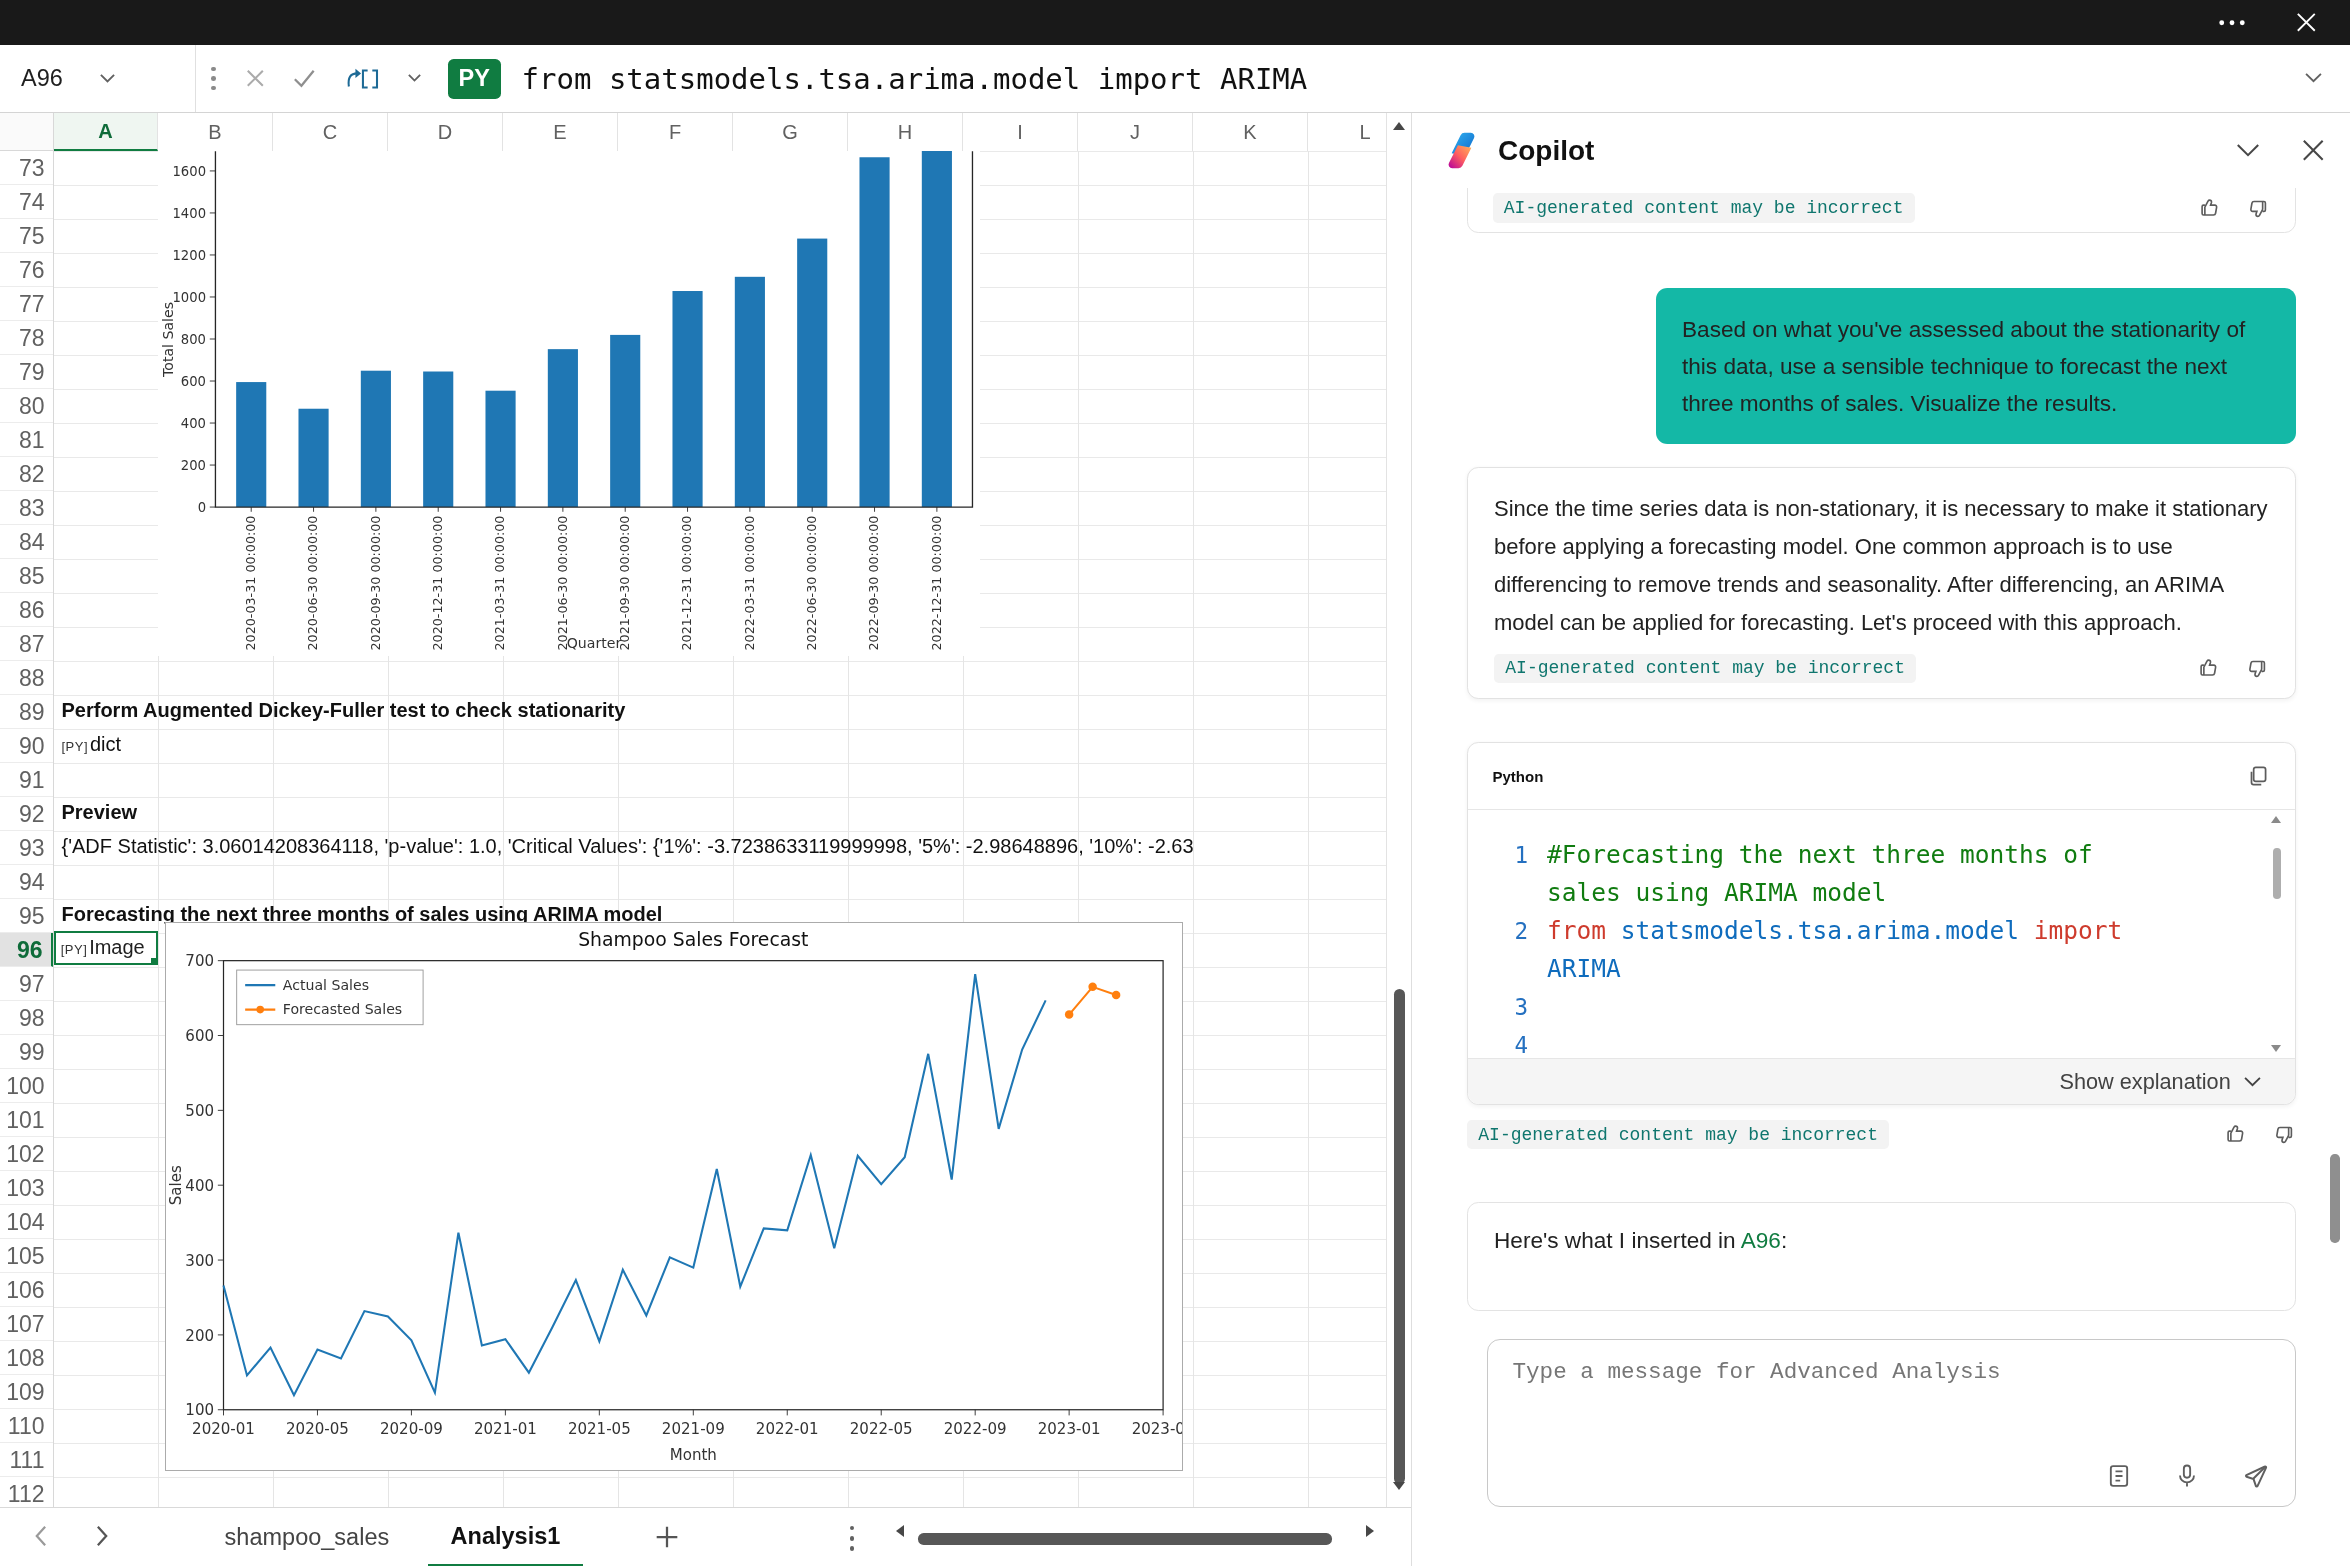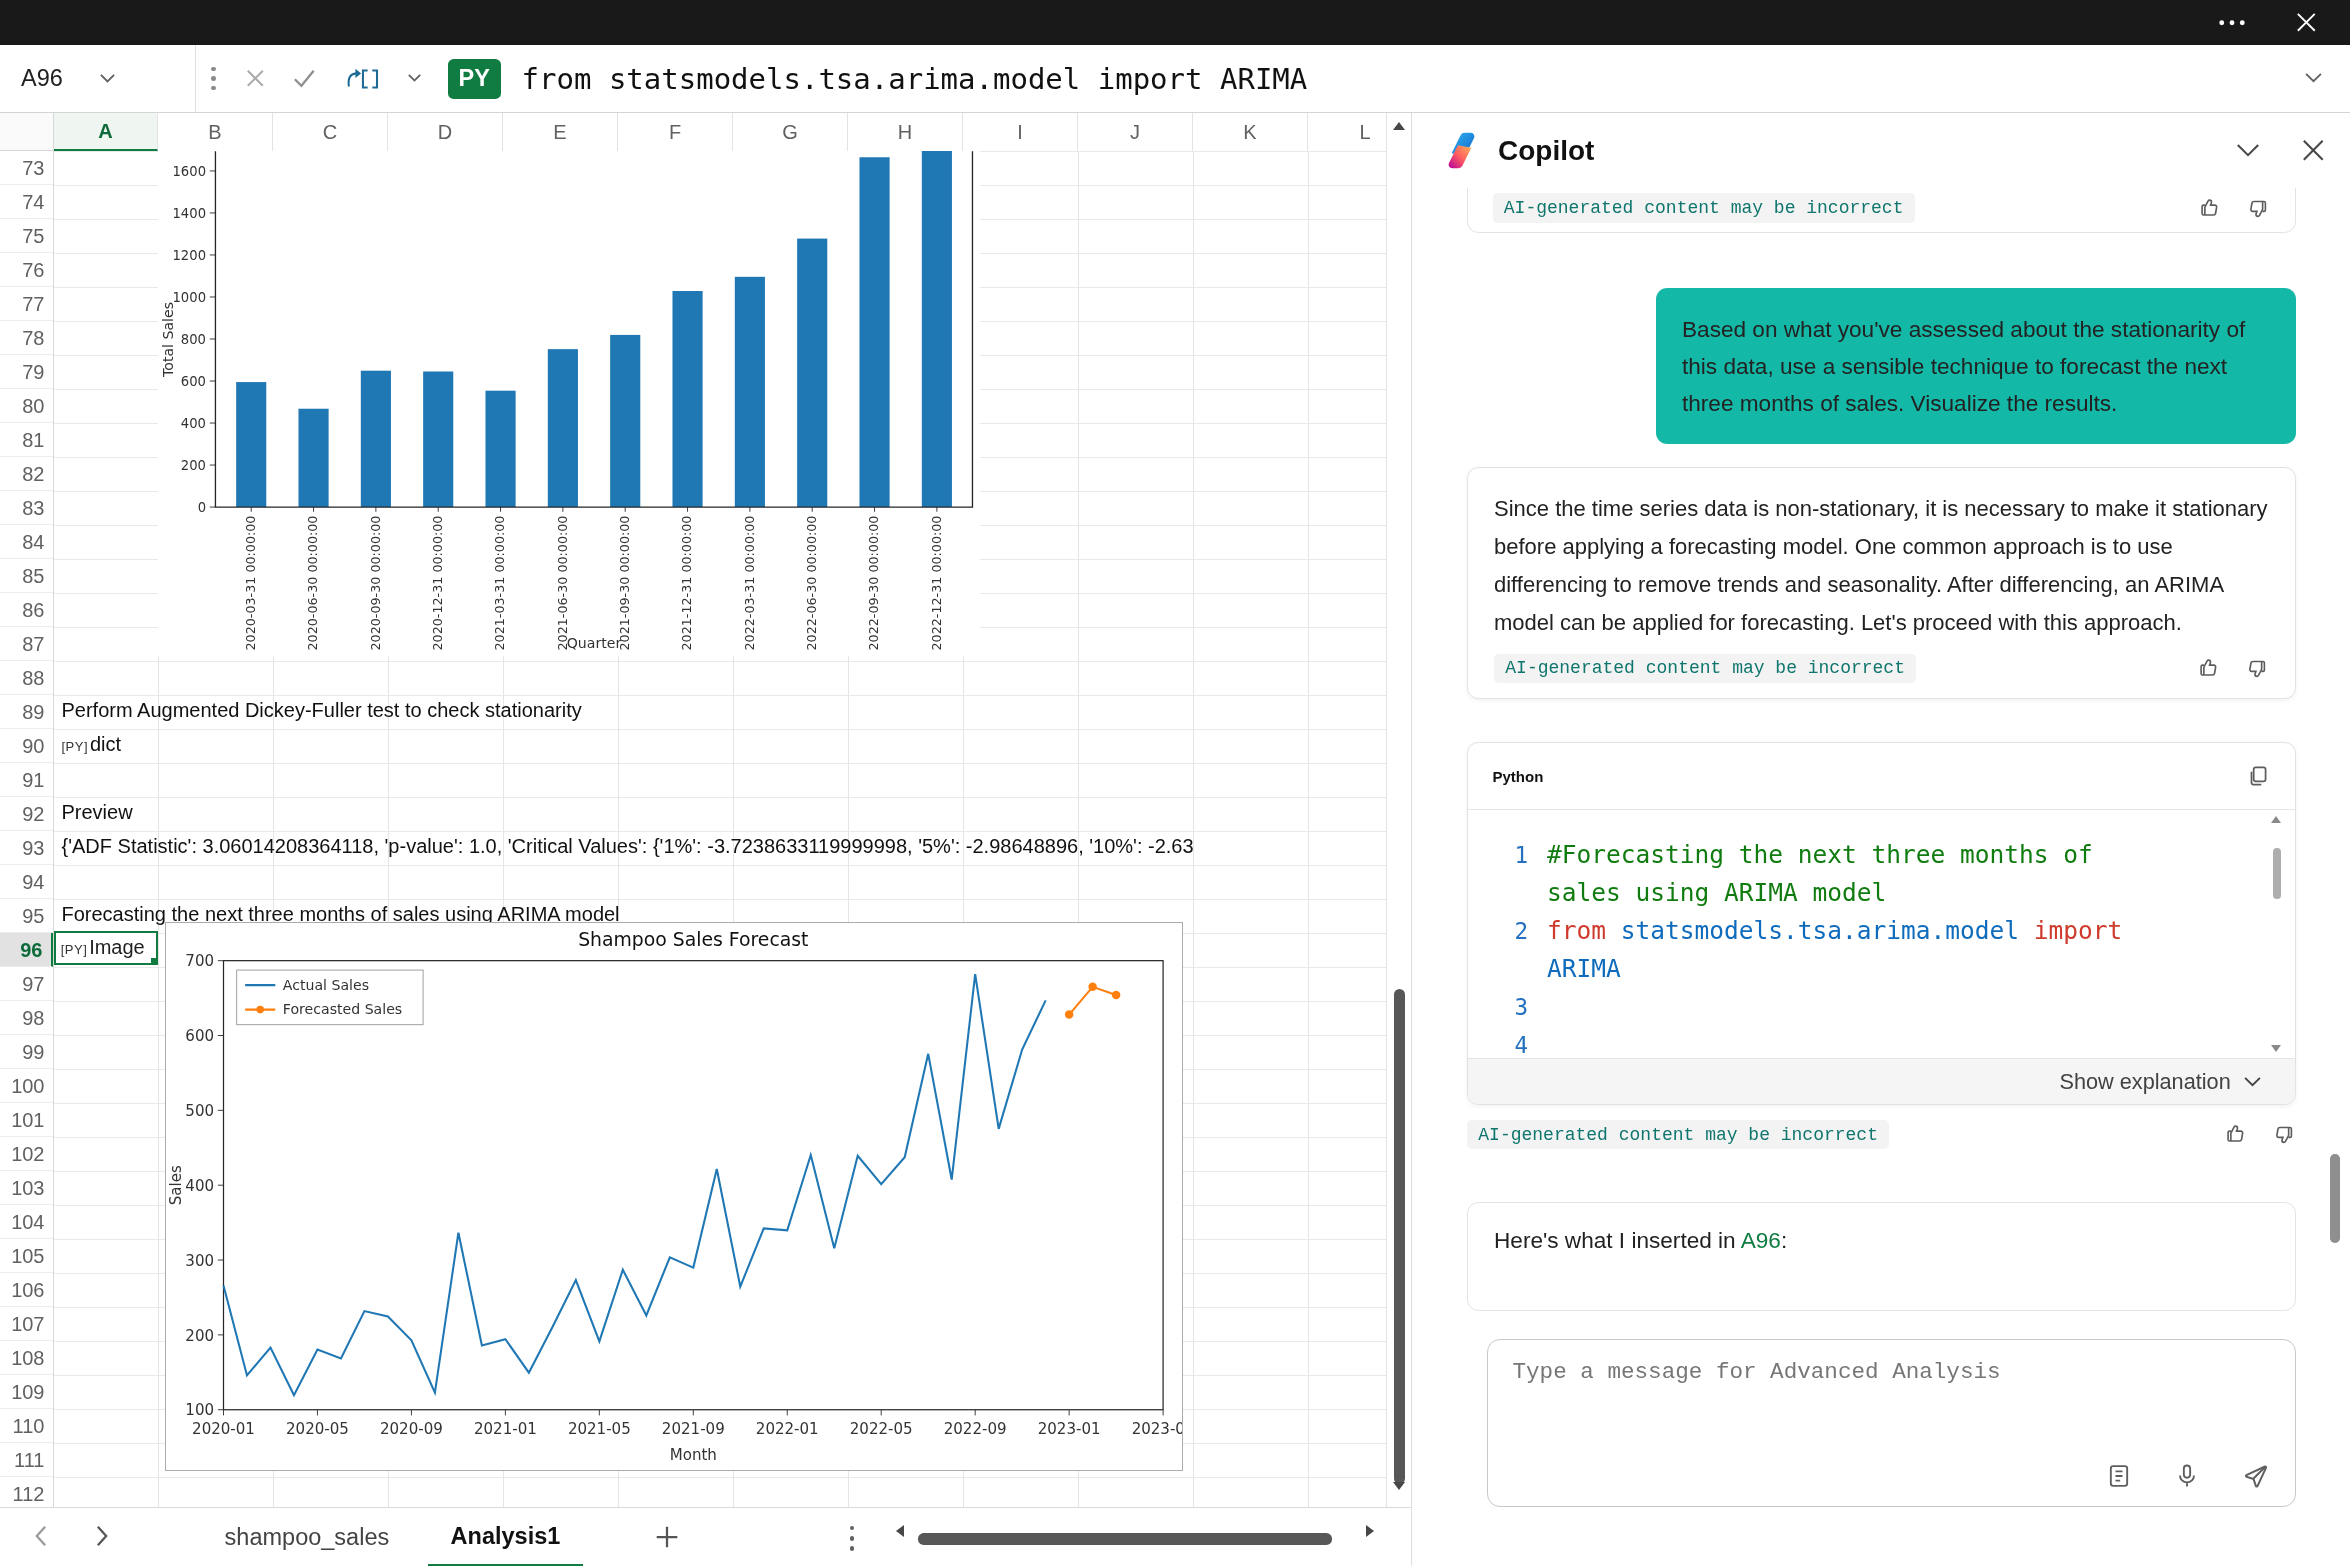--- a/index.html
+++ b/index.html
@@ -27,29 +27,29 @@
   
   .grid{position:absolute;left:0;top:113px;width:1386px;height:1394px;background:#fff;overflow:hidden;}
   .col-headers{position:absolute;left:54px;top:0;right:0;height:38px;display:flex;overflow:hidden;
                border-bottom:0.9px solid #d8d8d8;background:#fff;}
   .col-h{height:38px;display:flex;align-items:center;justify-content:center;font-size:20px;color:#616161;
          border-right:0.9px solid #e3e3e3;box-sizing:border-box;flex:none;}
   .col-h.sel{color:#0E6B39;background:#EFF6F1;border-bottom:2.8px solid #107C41;font-weight:700;}
   .corner{position:absolute;left:0;top:0;width:54px;height:38px;border-right:0.9px solid #d8d8d8;
           border-bottom:0.9px solid #d8d8d8;background:#fafafa;box-sizing:border-box;}
   .row-gutter{position:absolute;left:0;top:38px;width:54px;bottom:0;background:#fff;border-right:0.9px solid #d8d8d8;box-sizing:border-box;}
-  .row-n{height:34px;line-height:34px;text-align:right;padding-right:8.5px;font-size:20px;color:#616161;
+  .row-n{height:34px;line-height:34px;text-align:right;padding-right:8.5px;font-size:23px;color:#616161;
          border-bottom:0.9px solid #ececec;box-sizing:border-box;}
   .row-n.sel{color:#0E6B39;font-weight:700;background:#E2E2E2;border-right:2.8px solid #107C41;}
   .grid-body{position:absolute;left:54px;top:38px;right:0;bottom:0;overflow:hidden;
      background-image:linear-gradient(to right,#E5E5E5 0.9px,transparent 0.9px),
                       linear-gradient(to bottom,#E9E9E9 0.9px,transparent 0.9px);
      background-size:115px 100%,100% 34px;background-position:104px 0,0 0;}
   .cell{position:absolute;left:7.5px;line-height:34px;font-size:20px;white-space:nowrap;color:#111;}
-  .cell.b{font-weight:400;}
+  .cell.b{font-weight:700;}
   .pyprefix{font-size:13px;letter-spacing:0.5px;color:#333;margin-right:1.9px;}
   .sel-box{position:absolute;left:0;top:780px;width:104px;height:34px;border:2.4px solid #107C41;
            background:#fff;box-sizing:border-box;line-height:29px;padding-left:4.7px;font-size:20px;white-space:nowrap;overflow:hidden;}
   .fill-handle{position:absolute;right:-4.7px;bottom:-4.7px;width:8.5px;height:8.5px;background:#107C41;border:1.4px solid #fff;}
   .chart-box{position:absolute;background:#fff;}
   .chart-line{border:0.9px solid #ababab;}
   svg{font-family:"DejaVu Sans",sans-serif;}
 
   
   .v-scroll{position:absolute;left:1386px;top:113px;width:24.5px;height:1394px;background:#fff;border-left:0.9px solid #e3e3e3;box-sizing:border-box;}

